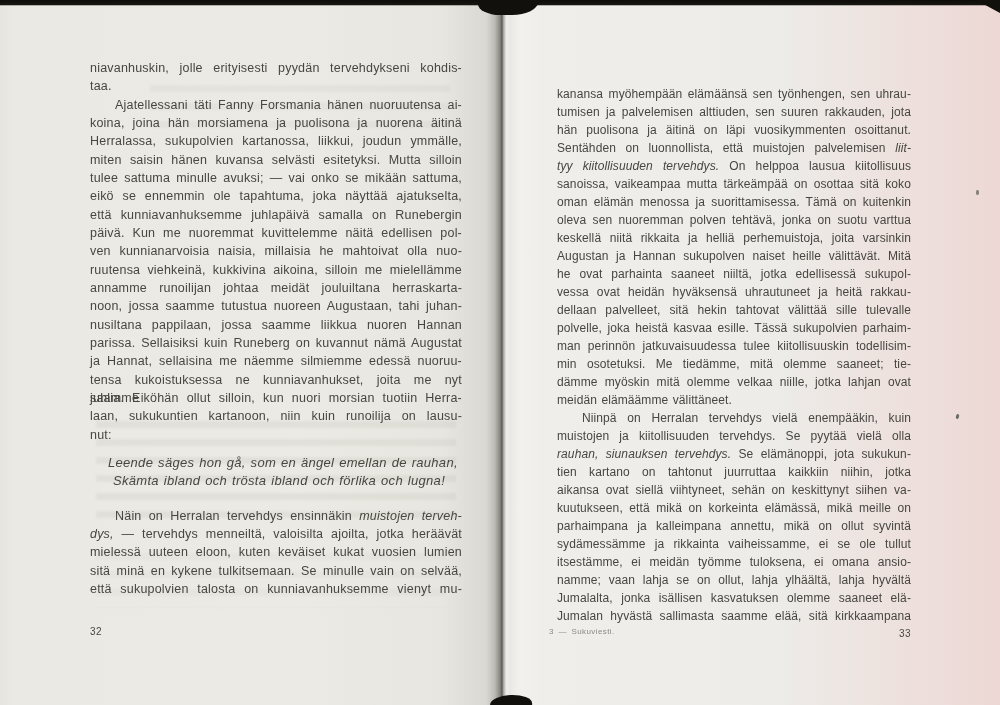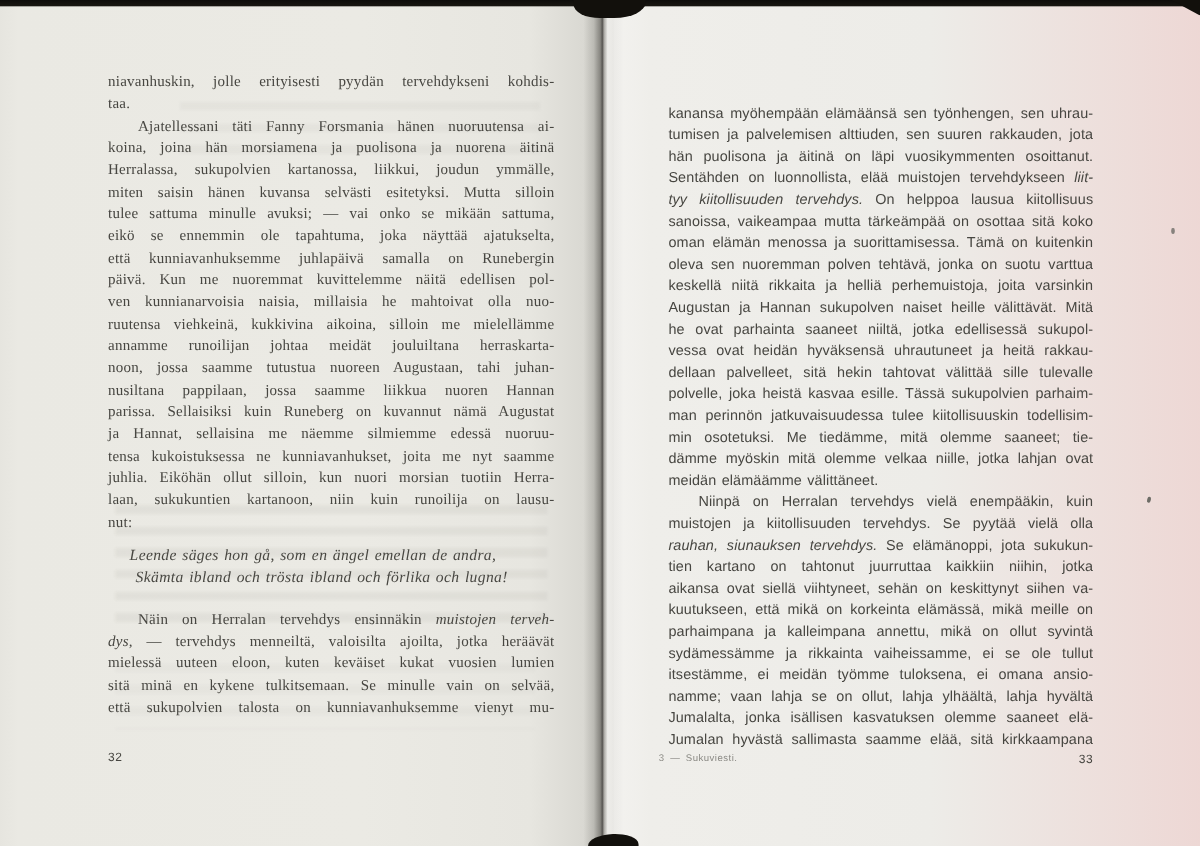--- a/index.html
+++ b/index.html
@@ -58,21 +58,21 @@
     transform:rotate(-2deg);
   }
   
   .textcol{position:absolute;}
   .text-left{left:90px;top:59px;width:372px;}
   .text-right{left:557px;top:63px;width:354px;margin-top:22px;}
   .ln{
     text-align:justify;text-align-last:justify;
     word-spacing:1px;white-space:normal;
   }
-  .text-left .ln{font-size:12.5px;line-height:18.33px;height:18.33px;letter-spacing:0.2px;font-family:Liberation Serif, serif;}
+  .text-left .ln{font-size:12.5px;line-height:18.33px;height:18.33px;letter-spacing:0.2px;}
   .text-right .ln{font-size:12px;line-height:18px;height:18px;letter-spacing:0.1px;}
   .ln.end,.ln.verse{text-align-last:left;}
   .ln.ind{text-indent:25px;}
   .ln.verse{font-style:italic;font-size:13px !important;letter-spacing:0.3px !important;}
   .ln.v1{padding-left:18px;}
   .ln.v2{padding-left:23px;}
   .it{font-style:italic;}
   .pagenum{position:absolute;font-size:10px;letter-spacing:0.5px;color:var(--ink);}
   .pagenum-left{left:90px;top:626px;}
   .pagenum-right{left:557px;top:628px;width:354px;text-align:right;}
@@ -127,34 +127,34 @@
       <div class="ln"><span>annamme runoilijan johtaa meidät jouluiltana herraskarta-</span></div>
       <div class="ln"><span>noon, jossa saamme tutustua nuoreen Augustaan, tahi juhan-</span></div>
       <div class="ln"><span>nusiltana pappilaan, jossa saamme liikkua nuoren Hannan</span></div>
       <div class="ln"><span>parissa. Sellaisiksi kuin Runeberg on kuvannut nämä Augustat</span></div>
       <div class="ln"><span>ja Hannat, sellaisina me näemme silmiemme edessä nuoruu-</span></div>
       <div class="ln"><span>tensa kukoistuksessa ne kunniavanhukset, joita me nyt saamme</span></div>
       <div class="ln"><span>juhlia. Eiköhän ollut silloin, kun nuori morsian tuotiin Herra-</span></div>
       <div class="ln"><span>laan, sukukuntien kartanoon, niin kuin runoilija on lausu-</span></div>
       <div class="ln end"><span>nut:</span></div>
       <div style="height: 10px;"></div>
-      <div class="ln verse v1"><span class="it">Leende säges hon gå, som en ängel emellan de andra,</span></div>
+      <div class="ln verse v1"><span class="it">Leende säges hon gå, som en ängel emellan de rauhan,</span></div>
       <div class="ln verse v2"><span class="it">Skämta ibland och trösta ibland och förlika och lugna!</span></div>
       <div style="height: 16px;"></div>
       <div class="ln ind"><span>Näin on Herralan tervehdys ensinnäkin </span><span class="it">muistojen terveh-</span></div>
       <div class="ln"><span class="it">dys,</span><span> — tervehdys menneiltä, valoisilta ajoilta, jotka heräävät</span></div>
       <div class="ln"><span>mielessä uuteen eloon, kuten keväiset kukat vuosien lumien</span></div>
       <div class="ln"><span>sitä minä en kykene tulkitsemaan. Se minulle vain on selvää,</span></div>
       <div class="ln"><span>että sukupolvien talosta on kunniavanhuksemme vienyt mu-</span></div>
     </div>
   <div class="textcol text-right" id="right-lines">
       <div class="ln"><span>kanansa myöhempään elämäänsä sen työnhengen, sen uhrau-</span></div>
       <div class="ln"><span>tumisen ja palvelemisen alttiuden, sen suuren rakkauden, jota</span></div>
       <div class="ln"><span>hän puolisona ja äitinä on läpi vuosikymmenten osoittanut.</span></div>
-      <div class="ln"><span>Sentähden on luonnollista, elää muistojen tervehdykseen </span><span class="it">liit-</span></div>
+      <div class="ln"><span>Sentähden on luonnollista, että muistojen palvelemisen </span><span class="it">liit-</span></div>
       <div class="ln"><span class="it">tyy kiitollisuuden tervehdys.</span><span> On helppoa lausua kiitollisuus</span></div>
       <div class="ln"><span>sanoissa, vaikeampaa mutta tärkeämpää on osottaa sitä koko</span></div>
       <div class="ln"><span>oman elämän menossa ja suorittamisessa. Tämä on kuitenkin</span></div>
       <div class="ln"><span>oleva sen nuoremman polven tehtävä, jonka on suotu varttua</span></div>
       <div class="ln"><span>keskellä niitä rikkaita ja helliä perhemuistoja, joita varsinkin</span></div>
       <div class="ln"><span>Augustan ja Hannan sukupolven naiset heille välittävät. Mitä</span></div>
       <div class="ln"><span>he ovat parhainta saaneet niiltä, jotka edellisessä sukupol-</span></div>
       <div class="ln"><span>vessa ovat heidän hyväksensä uhrautuneet ja heitä rakkau-</span></div>
       <div class="ln"><span>dellaan palvelleet, sitä hekin tahtovat välittää sille tulevalle</span></div>
       <div class="ln"><span>polvelle, joka heistä kasvaa esille. Tässä sukupolvien parhaim-</span></div>

